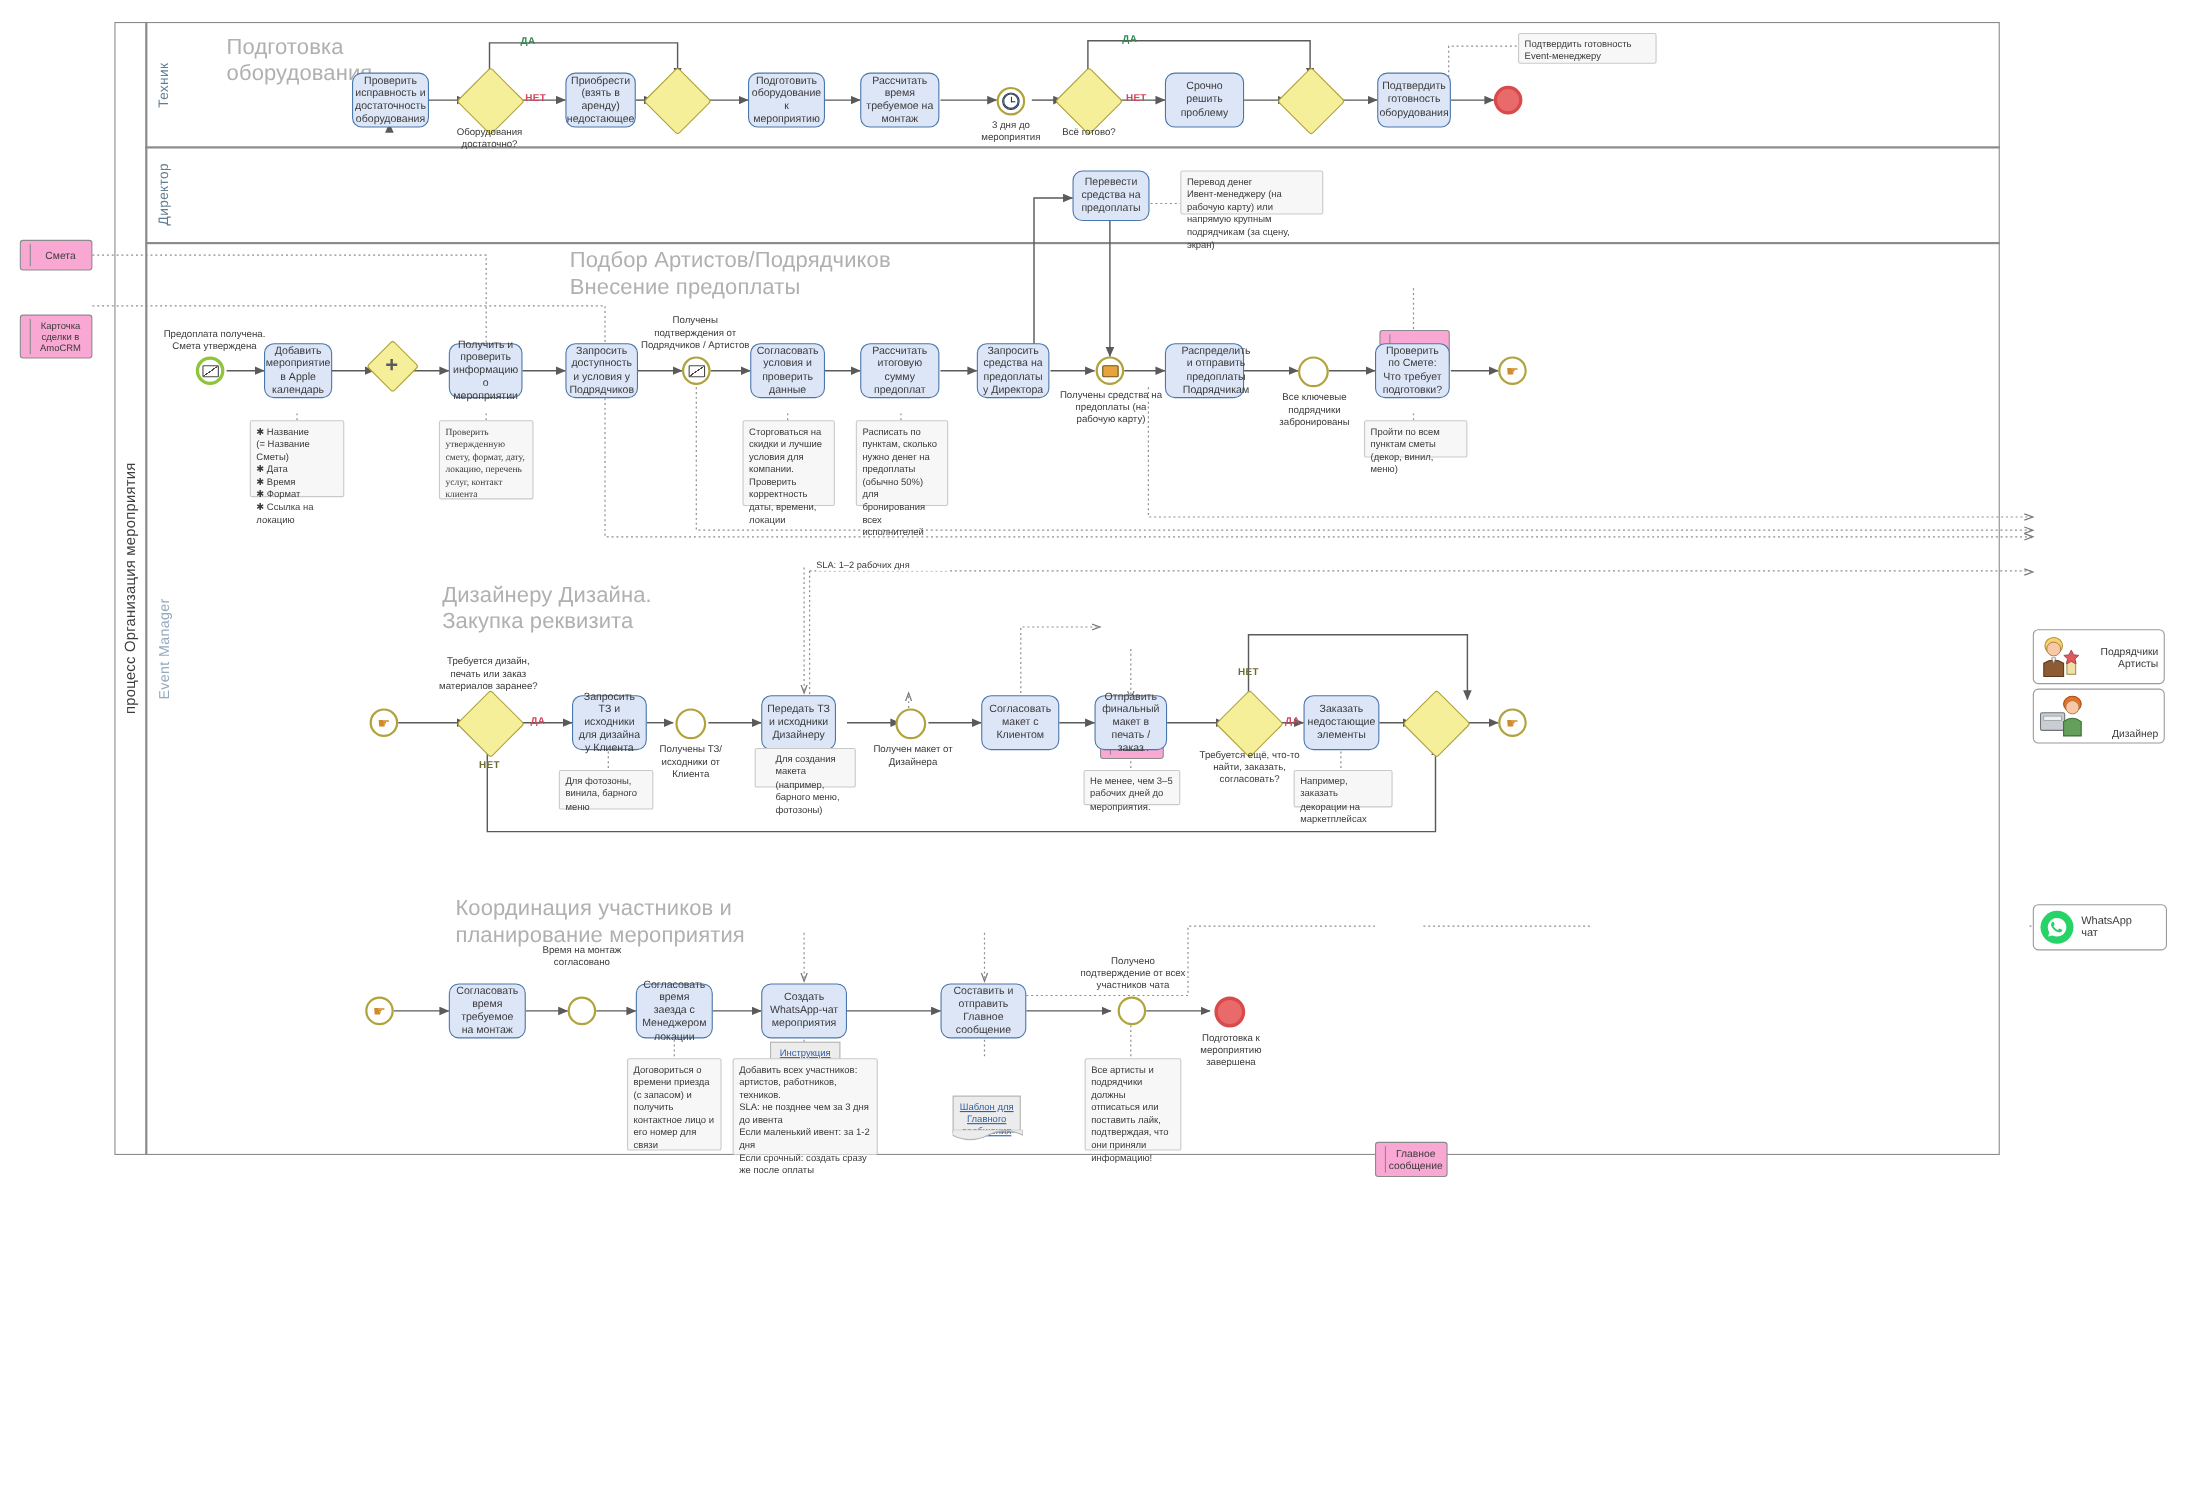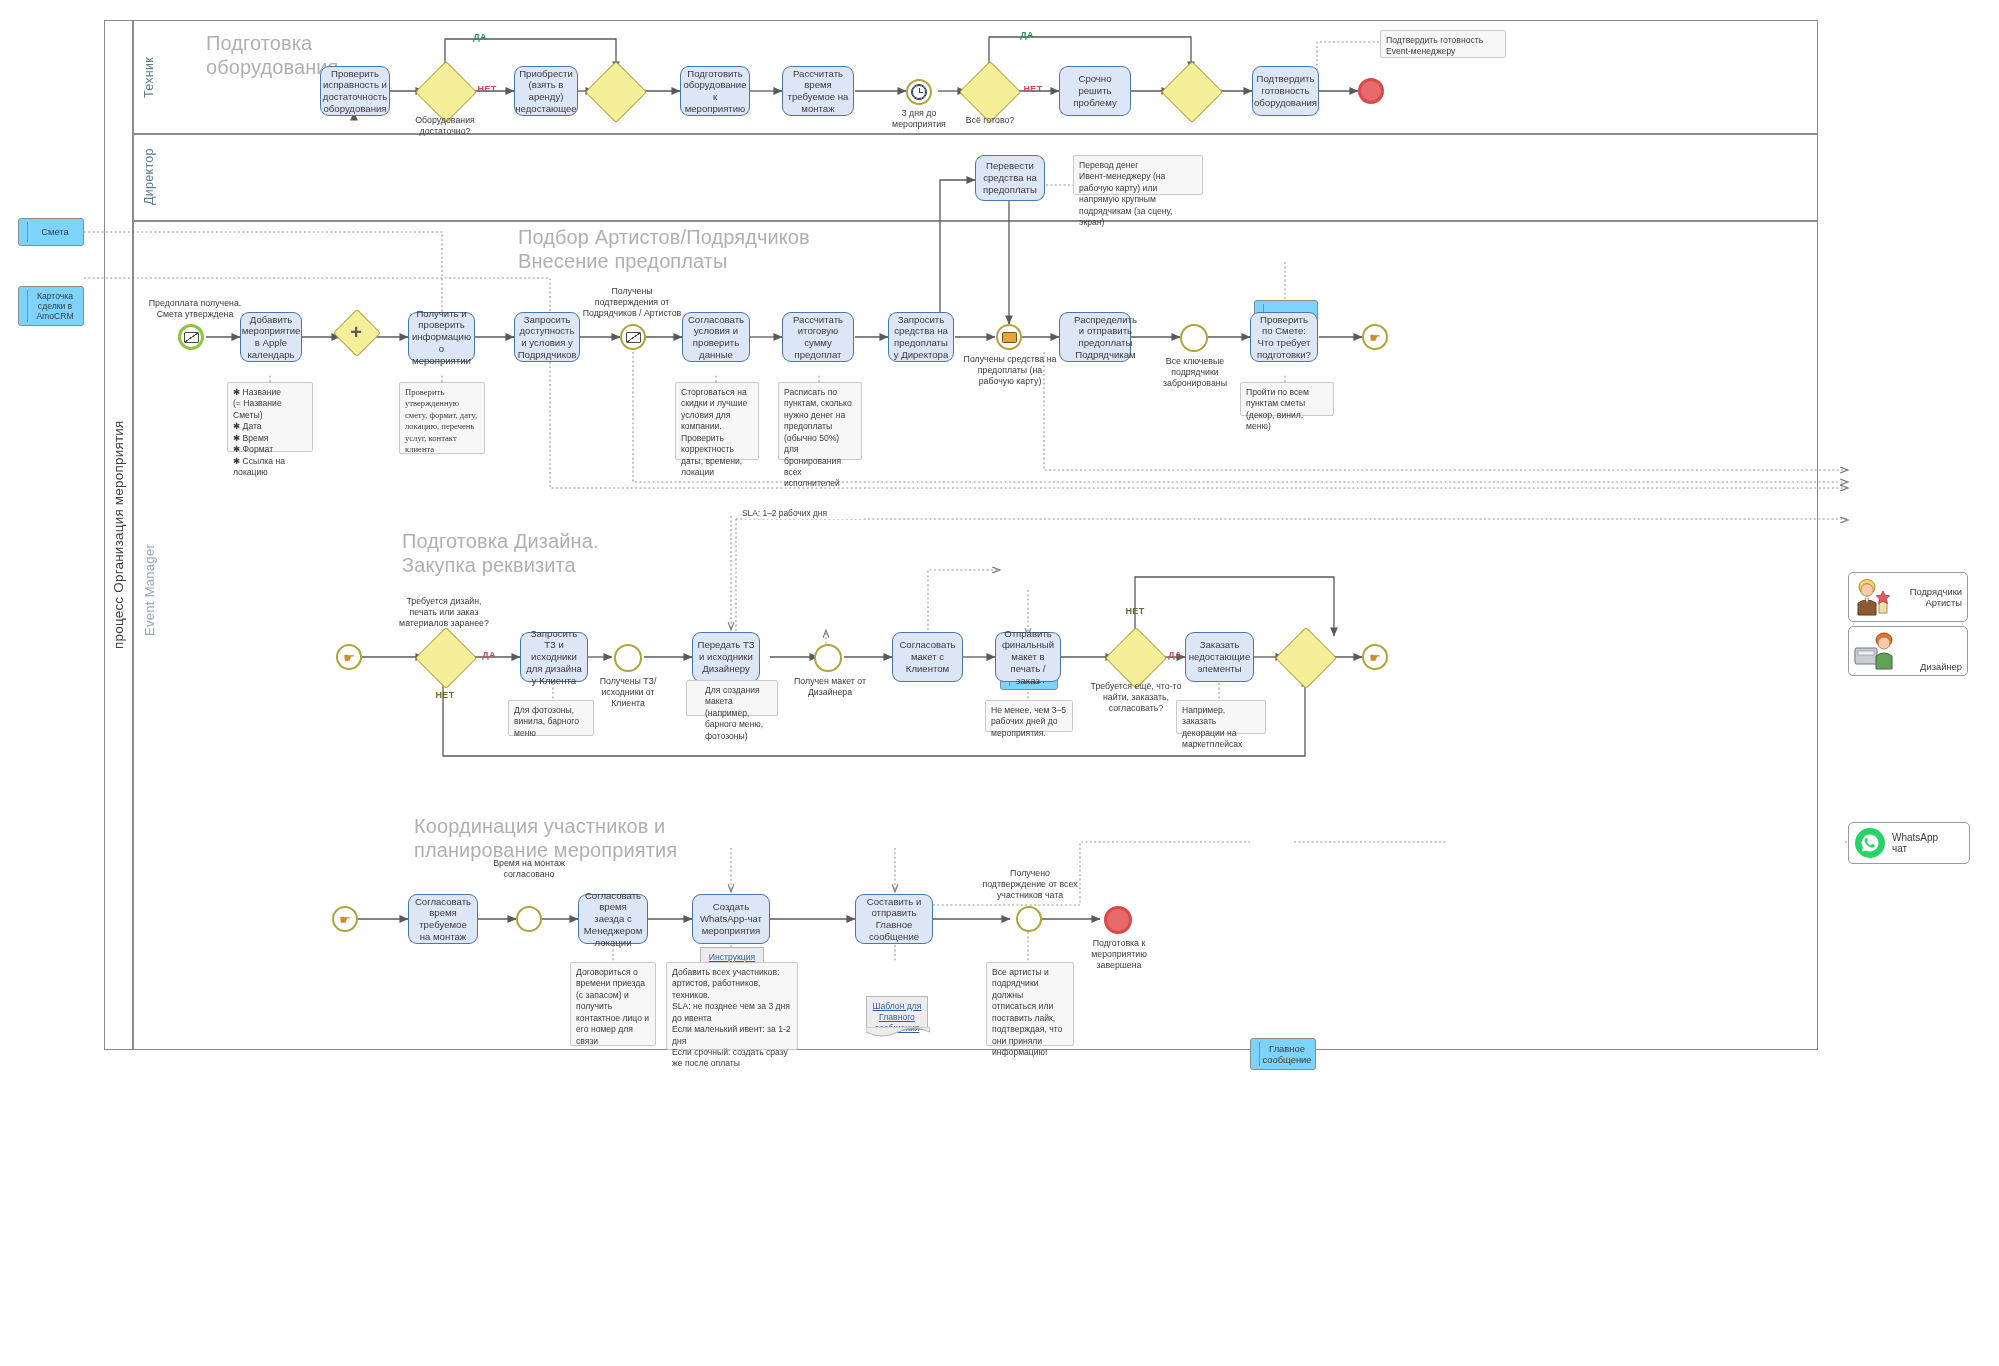--- a/index.html
+++ b/index.html
@@ -69,21 +69,21 @@
   .linkico{font-size:13px;color:#d08a2a;line-height:1;}
   .dblring{position:absolute;inset:3px;border:1.6px solid #2b3a55;border-radius:50%;}
 
   
   .note{
     background:#f7f7f7;border:1px solid #c9c9c9;border-radius:2px;
     font-size:8.6px;color:#3a3a3a;line-height:1.33;padding:4px 5px;
     white-space:pre-line;
   }
   .dataobj{
-    background:#7dd3fc;border:1px solid #8b8b8b;border-radius:3px;
+    background:#f9a8d4;border:1px solid #8b8b8b;border-radius:3px;
     font-size:9.4px;color:#3a3a3a;display:flex;align-items:center;justify-content:center;
     text-align:center;line-height:1.2;padding:2px 4px 2px 12px;position:relative;
   }
   .dataobj:before{content:"";position:absolute;left:8px;top:3px;bottom:3px;width:1px;background:#8b8b8b;}
   .lbl{font-size:8.8px;color:#3a3a3a;line-height:1.25;text-align:center;}
   .lbl.small{font-size:8.4px;}
   .flowlbl{font-size:9px;font-weight:700;letter-spacing:.3px;}
   .yes{color:#2f8a52;}
   .no{color:#d3455b;}
   .no-d{color:#6e6a2e;}
@@ -130,21 +130,21 @@
   <div class="abs lane-sep" style="left:132px;top:220px;width:1686px;"></div>
 
   <div class="abs lane-title" style="left:136px;top:22px;width:26px;height:110px;">Техник</div>
   <div class="abs lane-title" style="left:136px;top:134px;width:26px;height:86px;">Директор</div>
   <div class="abs lane-title em" style="left:136px;top:500px;width:26px;height:180px;">Event Manager</div>
 
   <div class="abs grp-title" style="left:206px;top:32px;width:240px;white-space:pre-line;">Подготовка
 оборудования</div>
   <div class="abs grp-title" style="left:518px;top:226px;width:420px;white-space:pre-line;">Подбор Артистов/Подрядчиков
 Внесение предоплаты</div>
-  <div class="abs grp-title" style="left:402px;top:530px;width:330px;white-space:pre-line;">Подготовка Дизайна.
+  <div class="abs grp-title" style="left:402px;top:530px;width:330px;white-space:pre-line;">Дизайнеру Дизайна.
 Закупка реквизита</div>
   <div class="abs grp-title" style="left:414px;top:815px;width:400px;white-space:pre-line;">Координация участников и
 планирование мероприятия</div>
 
   <svg class="edges" viewBox="0 0 1999 1366">
     <defs>
       <marker id="ar" markerWidth="8" markerHeight="8" refX="6.6" refY="3" orient="auto">
         <path d="M0,0 L7,3 L0,6 z" fill="#5a5a5a"></path>
       </marker>
       <marker id="arw" markerWidth="8" markerHeight="8" refX="6.6" refY="3" orient="auto">

